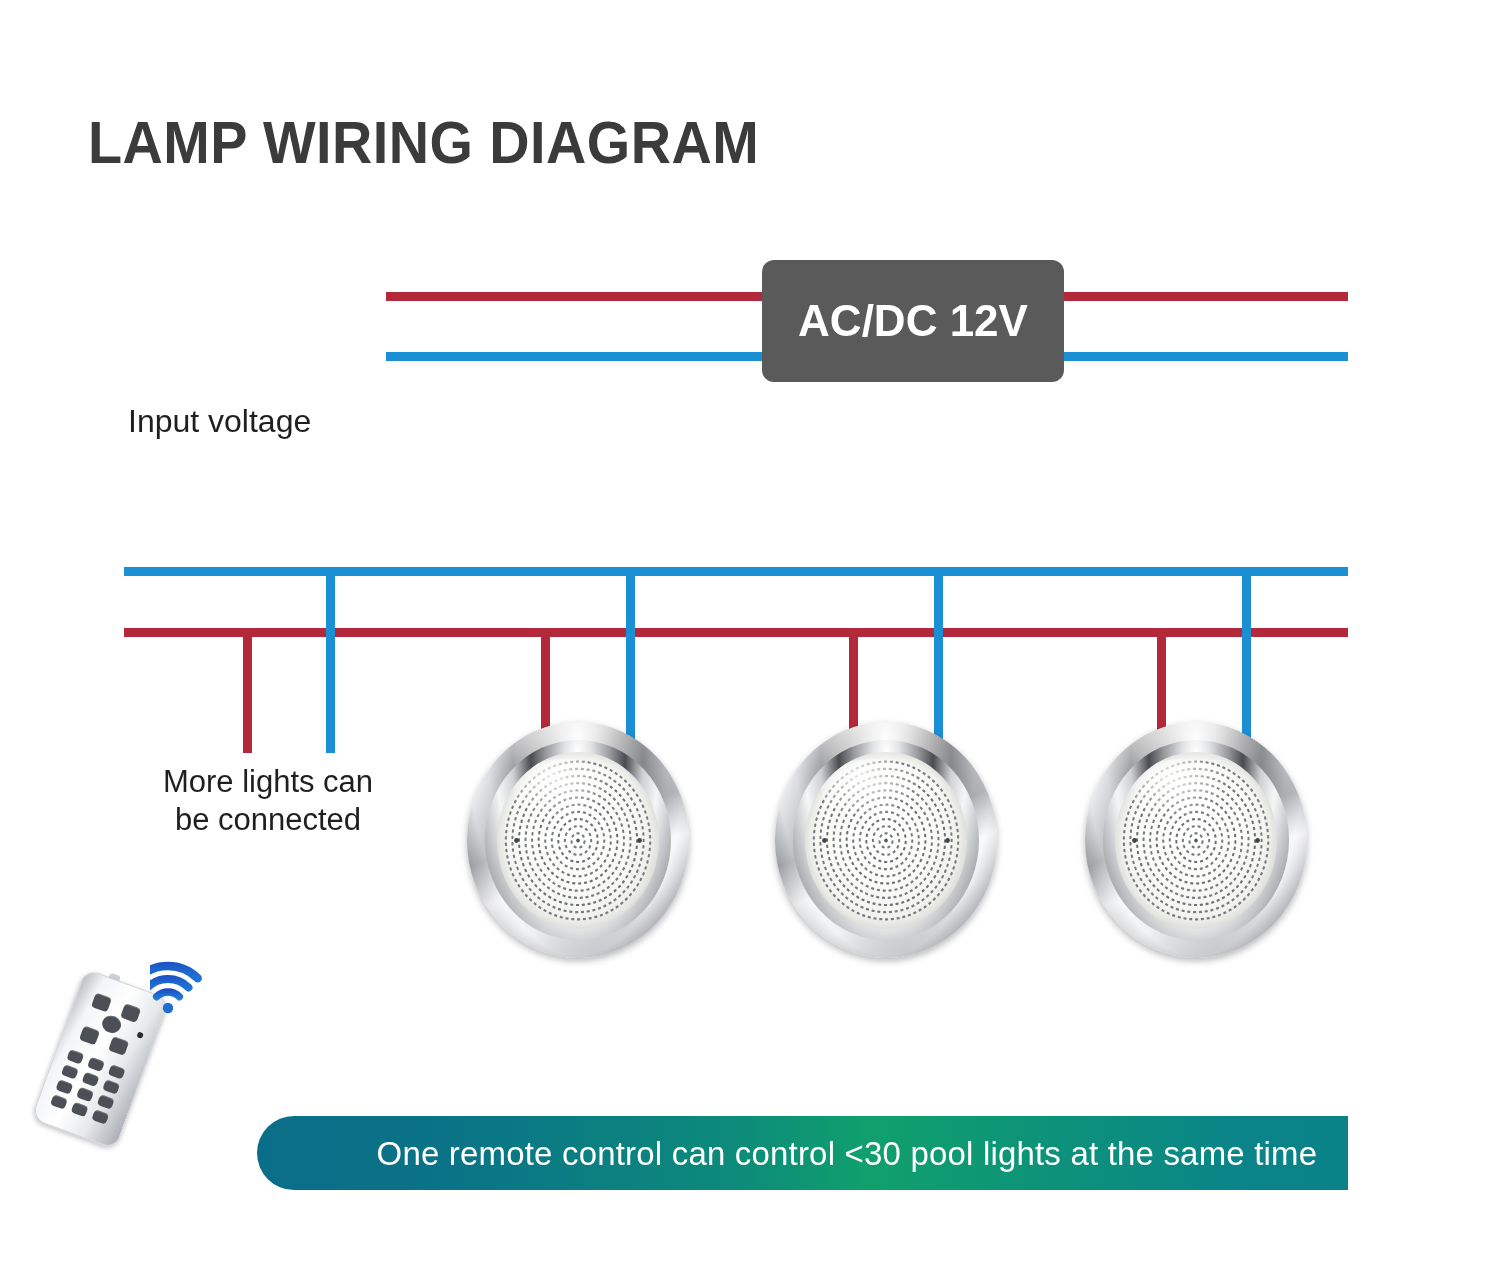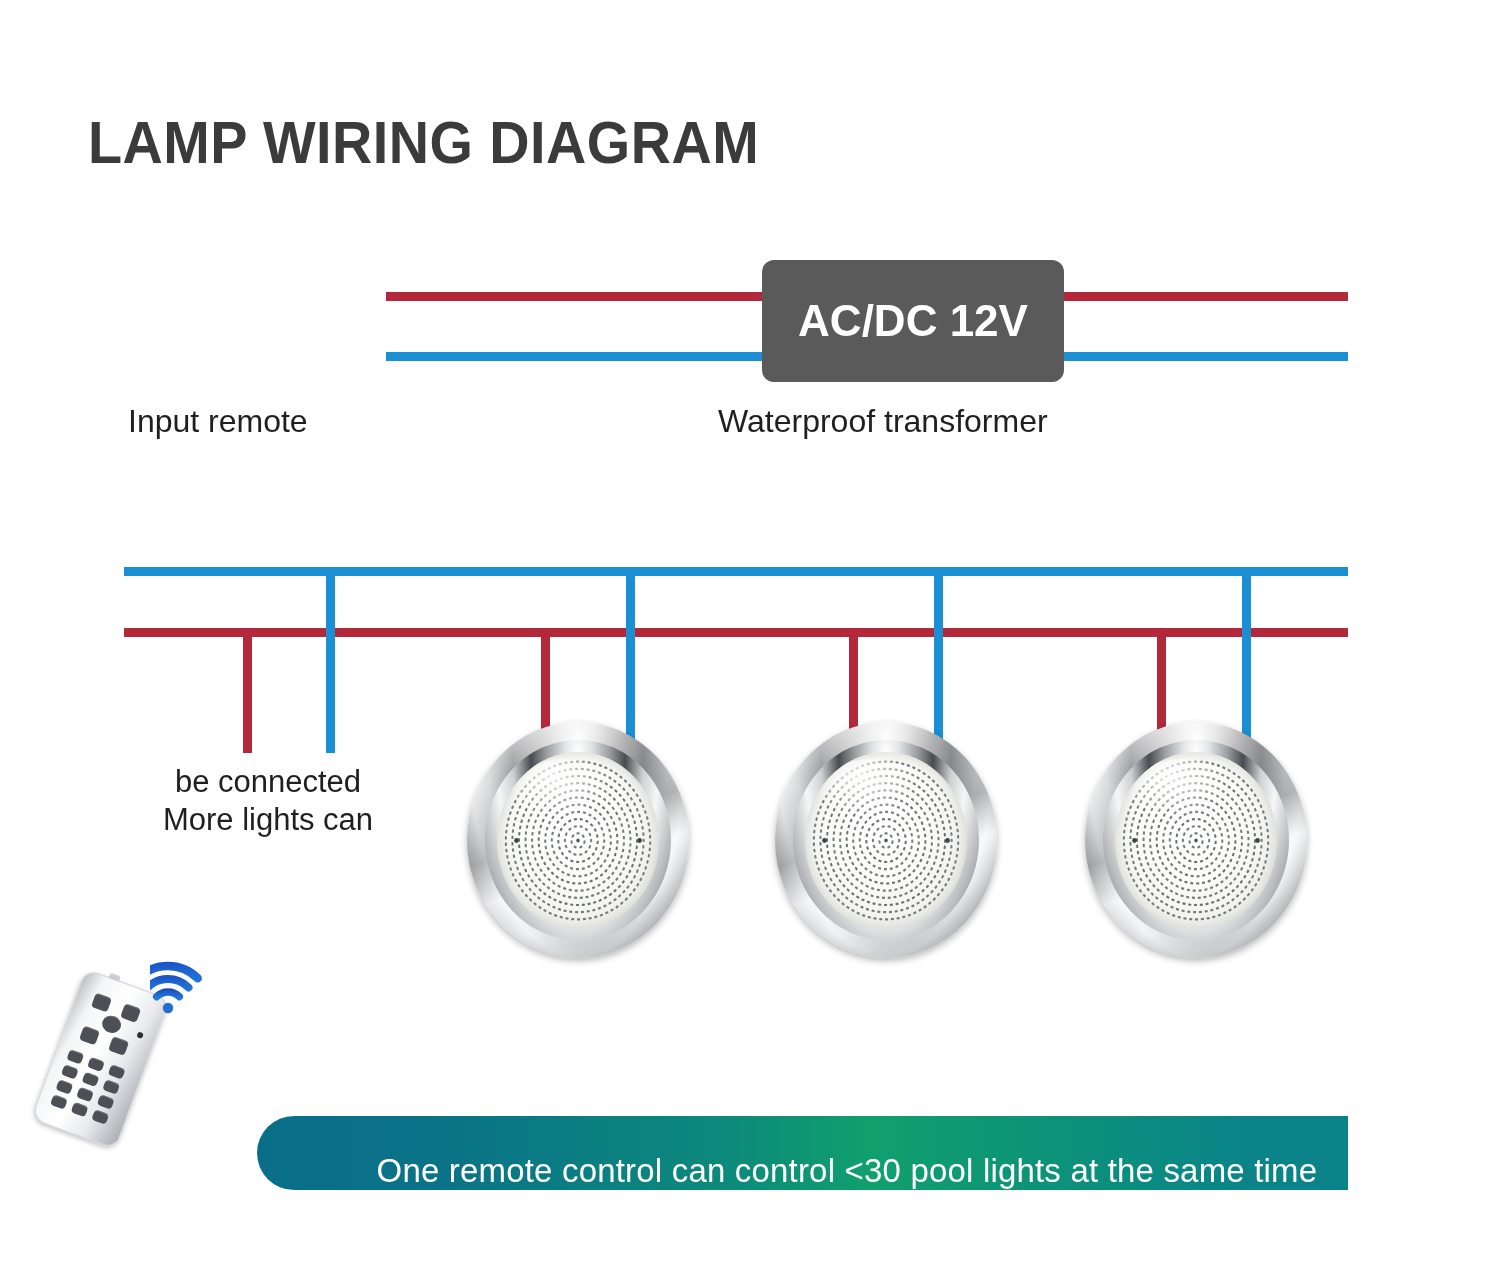--- a/index.html
+++ b/index.html
@@ -190,21 +190,21 @@
     border-radius: 40px;
     background: linear-gradient(90deg,
         #0a6e89 0%,
         #0a7387 16%,
         #0c8a7b 40%,
         #10a06c 52%,
         #0d9576 64%,
         #0a8489 84%,
         #0a8287 100%);
     display: flex;
-    align-items: flex-end;
+    align-items: center;
     justify-content: center;
   }
   #banner-text {
     color: #ffffff;
     font-size: 34px;
     letter-spacing: 0.2px;
     white-space: nowrap;
     font-family: "Liberation Sans Narrow", "Liberation Sans", sans-serif;
     transform: scaleX(0.97);
   }
@@ -234,30 +234,29 @@
 
   <div class="wire red v" style="left:541px; top:628px; height:115px;"></div>
   <div class="wire blue v" style="left:626px; top:567px; height:201px;"></div>
 
   <div class="wire red v" style="left:849px; top:628px; height:115px;"></div>
   <div class="wire blue v" style="left:934px; top:567px; height:201px;"></div>
 
   <div class="wire red v" style="left:1157px; top:628px; height:115px;"></div>
   <div class="wire blue v" style="left:1242px; top:567px; height:201px;"></div>
 
-  <div class="unit-caption" id="caption-input">Input remote</div>
+  <div class="unit-caption" id="caption-input">Input voltage</div>
 
   <div id="box-acdc" class="unit-box">
     <span>AC/DC 12V</span>
   </div>
-  <div class="unit-caption" id="caption-trans">Waterproof transformer</div>
 
   <div id="more-lights">
+    <div>More lights can</div>
     <div>be connected</div>
-    <div>More lights can</div>
   </div>
 
   <div class="lamp" style="left:467px; top:722px;">
     <div class="bezel-outer"></div>
     <div class="bezel-shade"></div>
     <div class="bezel-inner"></div>
     <div class="lens">
       <svg viewBox="0 0 100 100" preserveAspectRatio="none">
           <g class="leds">
             <circle cx="50" cy="50" r="1.1" fill="#55585c"></circle>

